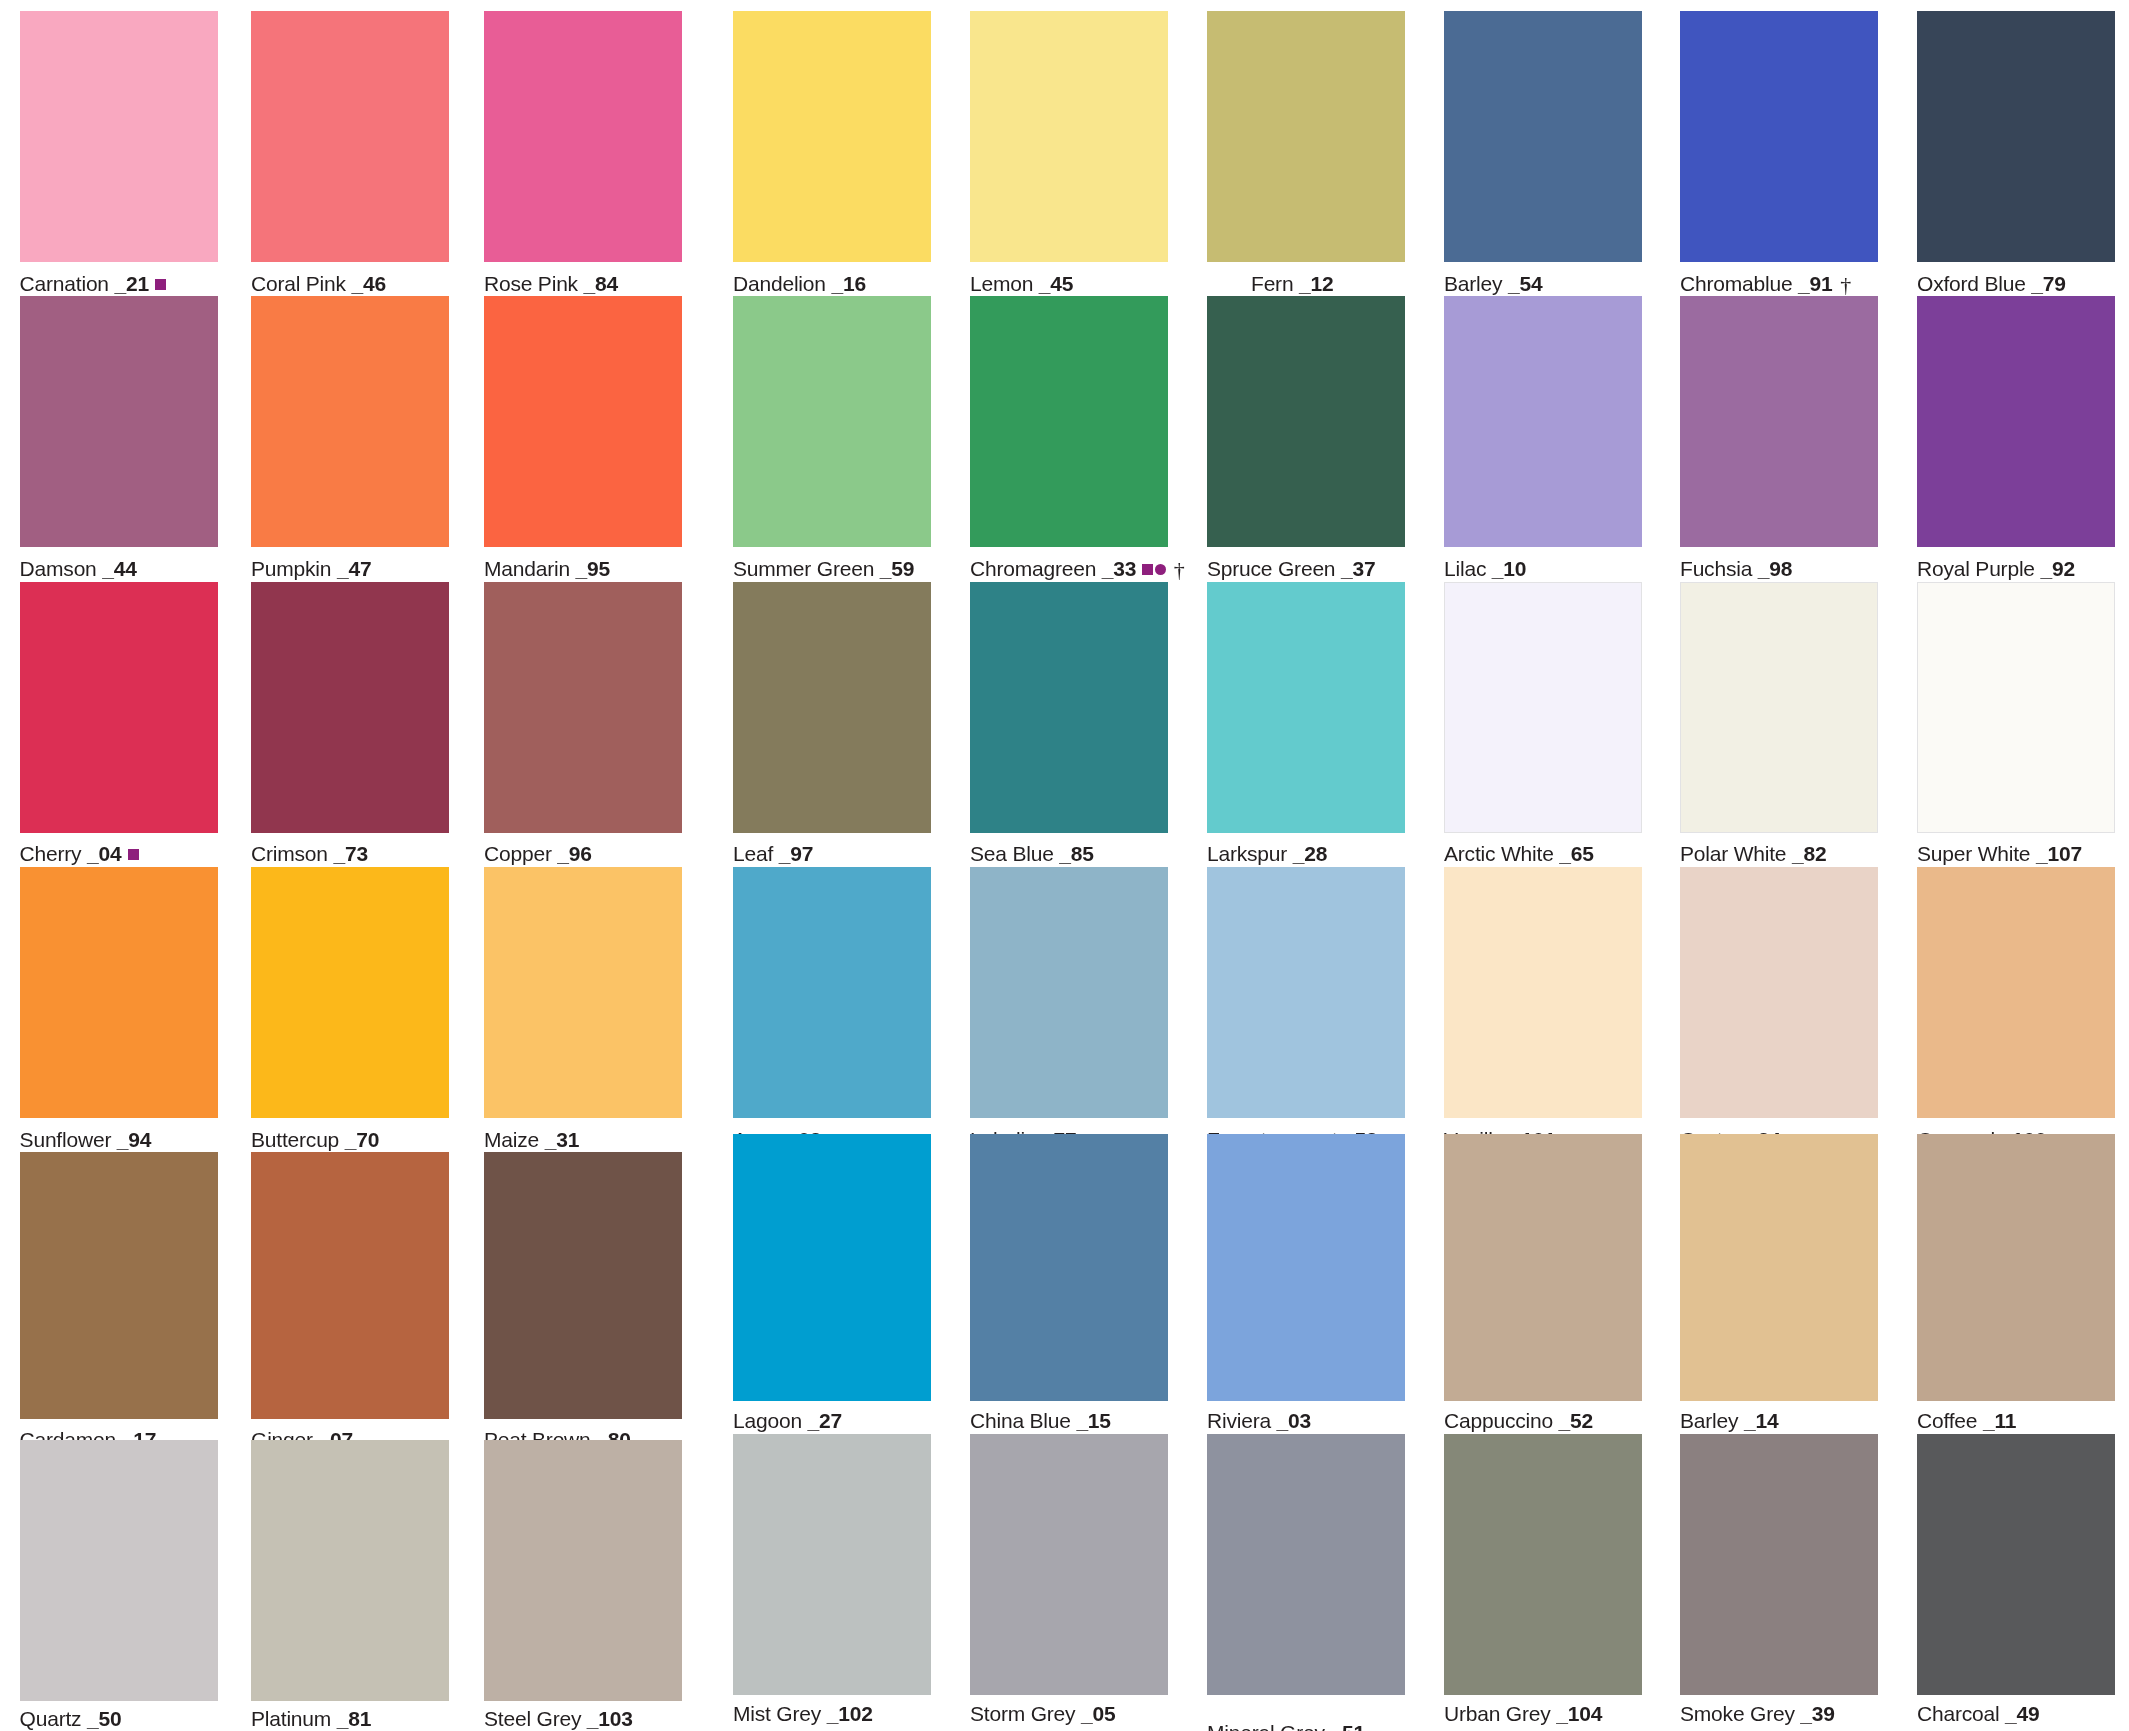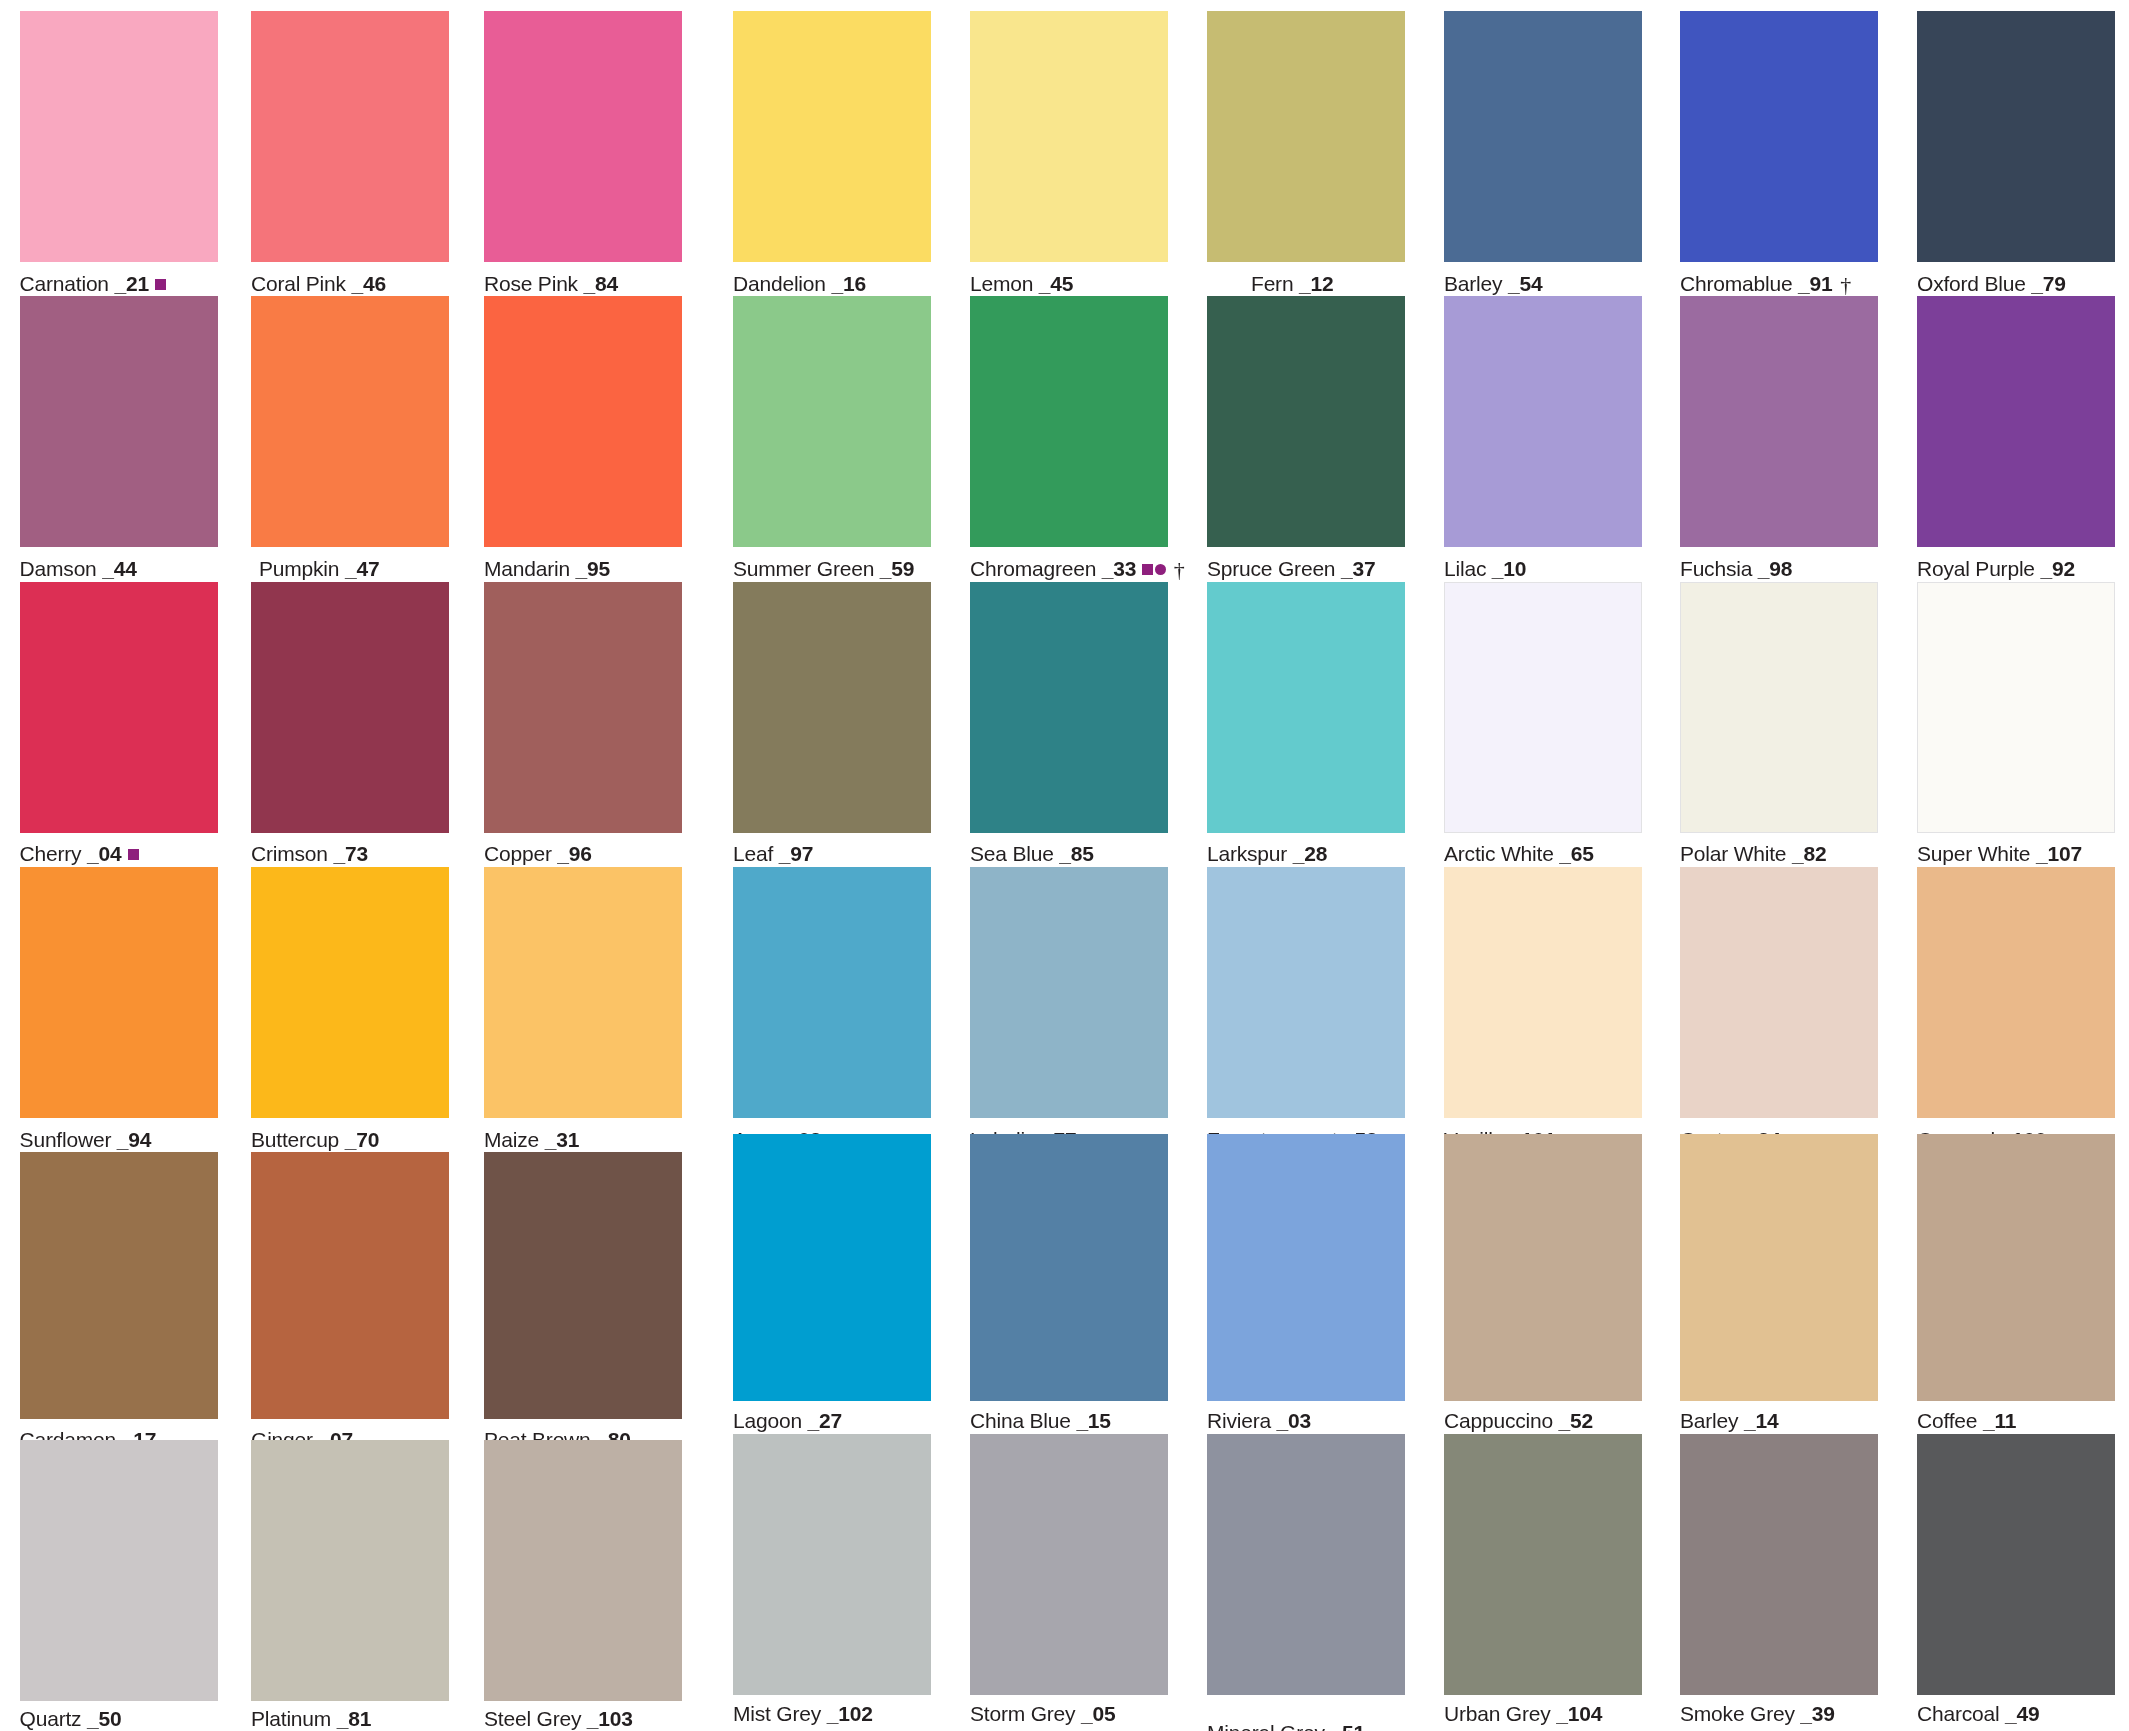--- a/index.html
+++ b/index.html
@@ -113,21 +113,21 @@
       <div class="swatch-chip" style="height: 251px; background: rgb(55, 69, 88);"></div>
     </div>
     <div class="swatch-label" style="left: 1917px; top: 273px;"><span>Oxford Blue</span> <span class="code">_79</span></div>
     <div class="swatch-cell" style="left: 19.6px; top: 296px; width: 198px; height: 251px;">
       <div class="swatch-chip" style="height: 251px; background: rgb(161, 95, 130);"></div>
     </div>
     <div class="swatch-label" style="left: 19.6px; top: 558px;"><span>Damson</span> <span class="code">_44</span></div>
     <div class="swatch-cell" style="left: 251px; top: 296px; width: 198px; height: 251px;">
       <div class="swatch-chip" style="height: 251px; background: rgb(249, 123, 69);"></div>
     </div>
-    <div class="swatch-label" style="left: 251px; top: 558px; margin-left: 8px;"><span>Pumpkin</span> <span class="code">_47</span></div>
+    <div class="swatch-label" style="left: 251px; top: 558px;"><span>Pumpkin</span> <span class="code">_47</span></div>
     <div class="swatch-cell" style="left: 484px; top: 296px; width: 198px; height: 251px;">
       <div class="swatch-chip" style="height: 251px; background: rgb(251, 100, 65);"></div>
     </div>
     <div class="swatch-label" style="left: 484px; top: 558px;"><span>Mandarin</span> <span class="code">_95</span></div>
     <div class="swatch-cell" style="left: 733px; top: 296px; width: 198px; height: 251px;">
       <div class="swatch-chip" style="height: 251px; background: rgb(139, 201, 138);"></div>
     </div>
     <div class="swatch-label" style="left: 733px; top: 558px;"><span>Summer Green</span> <span class="code">_59</span></div>
     <div class="swatch-cell" style="left: 970px; top: 296px; width: 198px; height: 251px;">
       <div class="swatch-chip" style="height: 251px; background: rgb(51, 155, 91);"></div>

